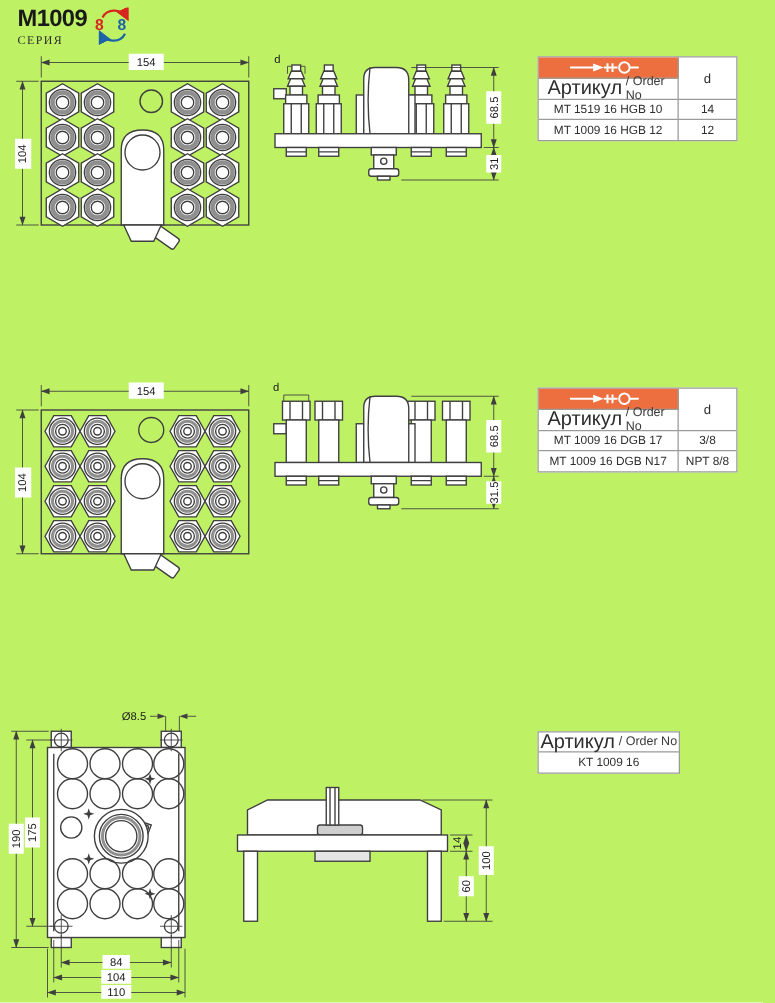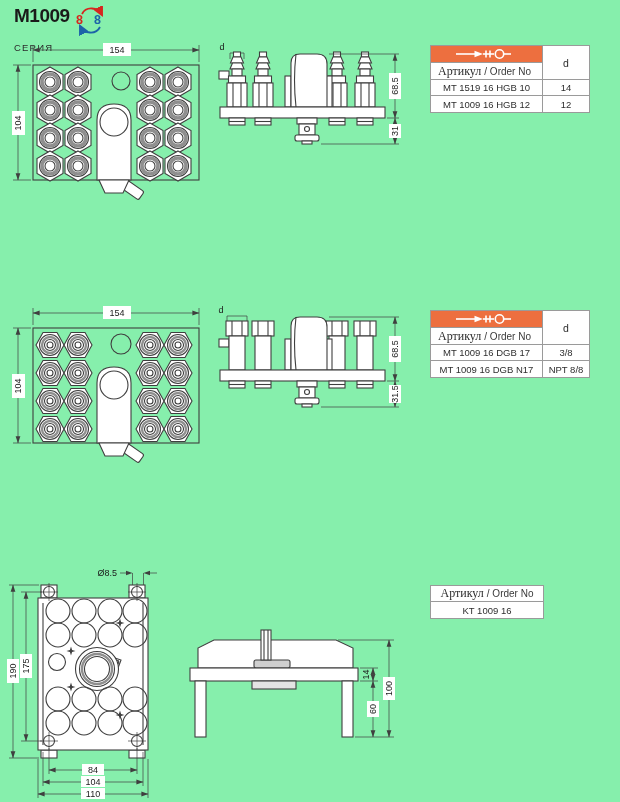--- a/index.html
+++ b/index.html
@@ -1,21 +1,21 @@
 <!DOCTYPE html>
 <html><head>
 <meta charset="utf-8">
 <style>
   html,body{margin:0;padding:0;background:#fff;}
-  .page{position:relative;width:620px;height:802px;background:#86efac;overflow:hidden;
+  .page{position:relative;width:620px;height:802px;background:#bef264;overflow:hidden;
         font-family:"Liberation Sans",sans-serif;color:#222;}
   
   .logo{position:absolute;left:14px;top:6px;line-height:1;}
   .logo .code{font-size:19px;font-weight:bold;letter-spacing:-0.5px;color:#1a1a1a;}
-  .logo .sub{font-size:9.5px;letter-spacing:1.2px;color:#2b2b2b;margin-top:18px;}
+  .logo .sub{font-size:9.5px;letter-spacing:1.2px;color:#2b2b2b;margin-top:4px;font-family:Liberation Serif, serif;}
   .xicon{position:absolute;left:72px;top:6px;width:38px;height:30px;}
   .xicon .n8{position:absolute;top:7px;font-size:12.5px;font-weight:bold;}
   .xicon .n8.r{left:4px;color:#d6261e;}
   .xicon .n8.b{left:22px;color:#1c63a8;}
   
   .drw{position:absolute;}
   .ln{fill:none;stroke:#3f3f3f;stroke-width:1.1;}
   .lnf{fill:#fff;stroke:#3f3f3f;stroke-width:1.1;}
   .lng{fill:#cfcfcf;stroke:#3f3f3f;stroke-width:1.1;}
   .lng2{fill:#e4e4e4;stroke:#3f3f3f;stroke-width:1.1;}
@@ -26,21 +26,21 @@
   .dtx{font-family:"Liberation Sans",sans-serif;font-size:9px;fill:#1a1a1a;}
   
   .ptable{position:absolute;display:grid;background:#fff;border:1px solid #9a9a9a;color:#2e2e2e;}
   .t2col{grid-template-columns:112px 46px;grid-template-rows:17px 17px 16px 16px;}
   .t1col{grid-template-columns:112px;grid-template-rows:16px 16px;}
   .cell{display:flex;align-items:center;justify-content:center;font-size:9.5px;}
   .br{border-right:1px solid #9a9a9a;}
   .bb{border-bottom:1px solid #9a9a9a;}
   .c-icon{background:#ed6f3f;}
   .c-art{justify-content:flex-start;padding-left:7px;}
-  .ru{font-size:12px;font-family:Liberation Serif, serif;}
+  .ru{font-size:16px;}
   .en{font-size:10px;margin-left:3px;color:#3a3a3a;}
   .c-d{font-size:10.5px;}
 </style>
 </head>
 <body>
 
 <div class="page">
 
   <div class="logo">
     <div class="code">M1009</div>

